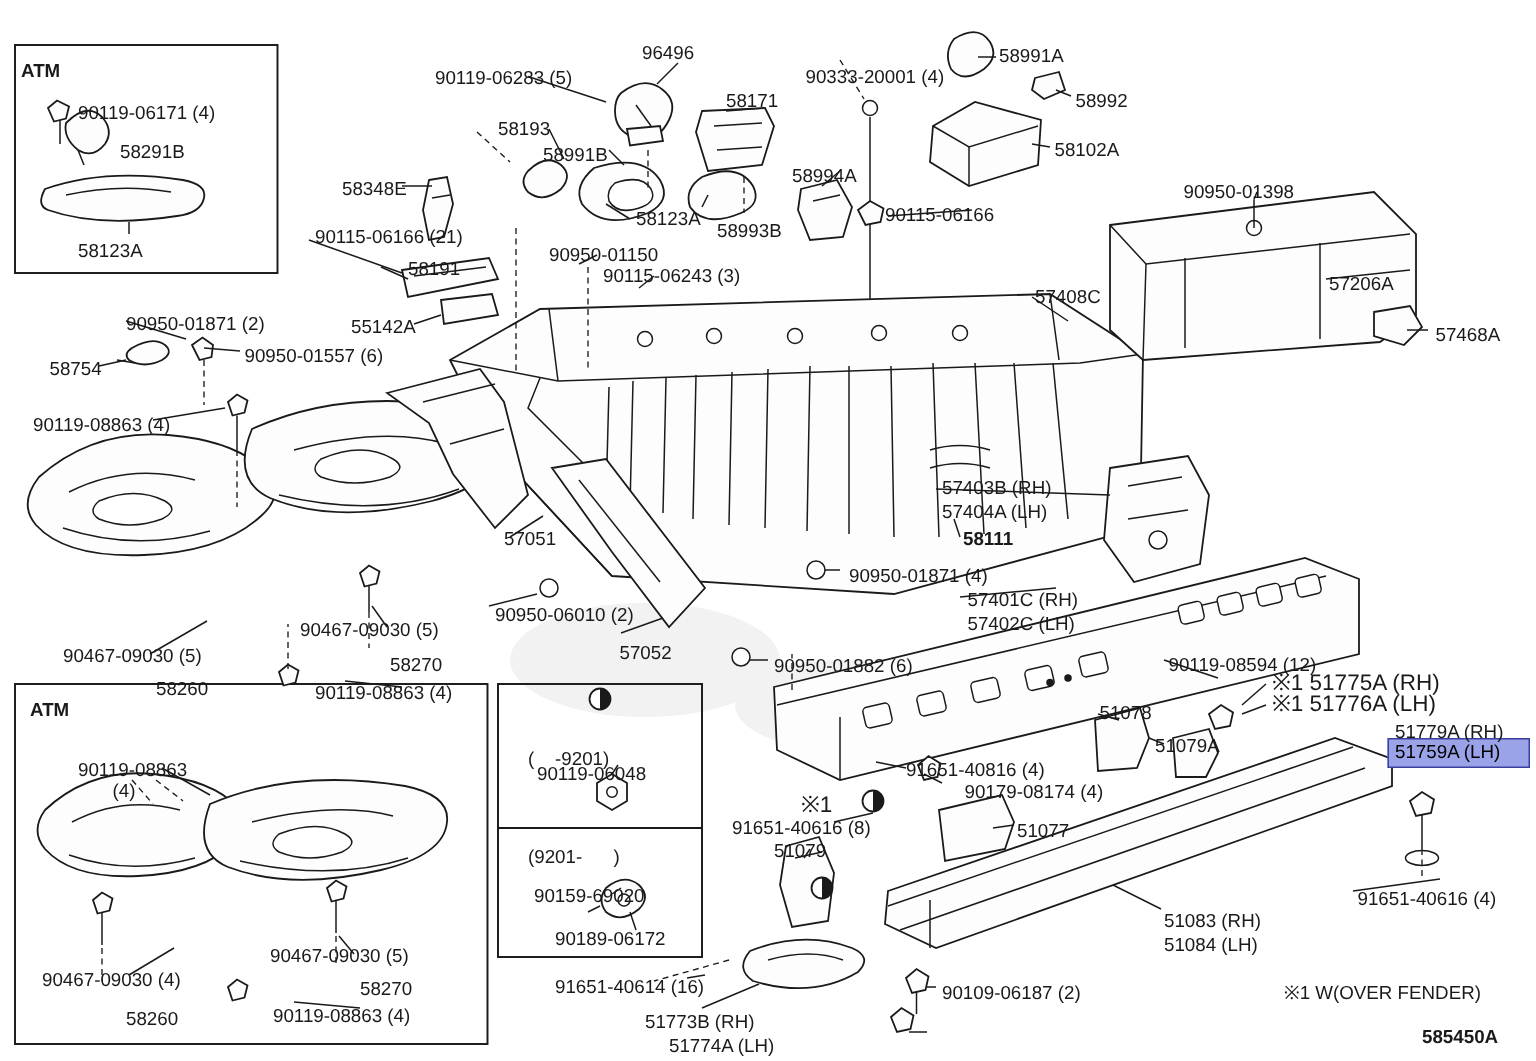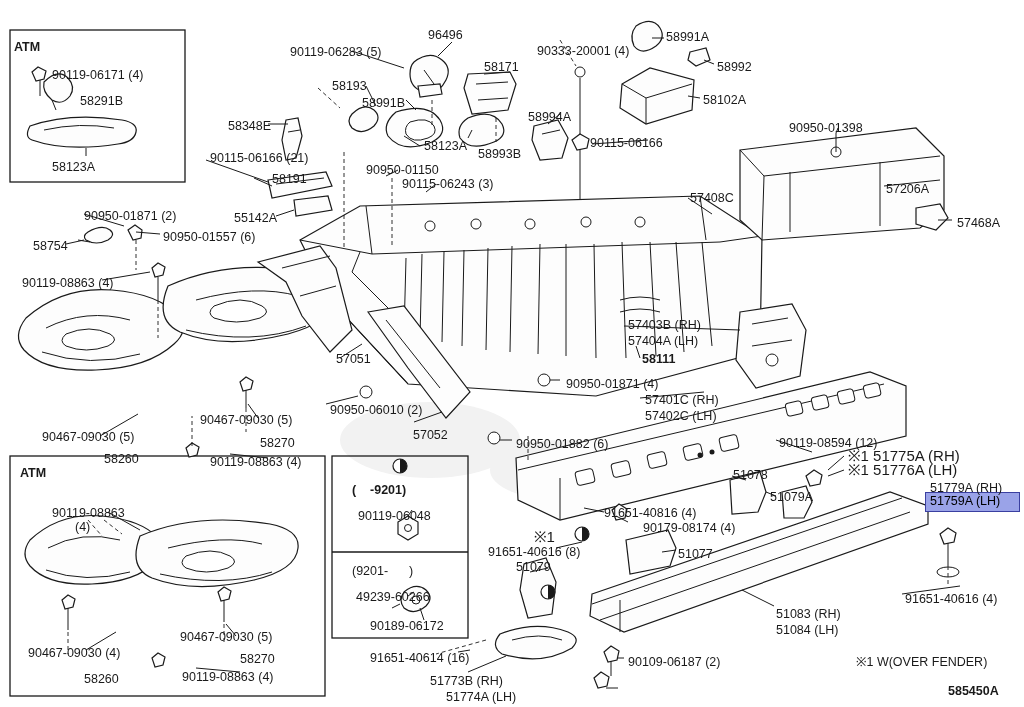--- a/index.html
+++ b/index.html
@@ -437,22 +437,22 @@
       <div class="lbl " style="left: 430px; top: 690px; margin-left: 16px;">51774A (LH)</div>
       <div class="lbl " style="left: 370px; top: 651px;">91651-40614 (16)</div>
       <div class="lbl b" style="left: 20px; top: 466px;">ATM</div>
       <div class="lbl " style="left: 52px; top: 506px;">90119-08863</div>
       <div class="lbl " style="left: 75px; top: 520px;">(4)</div>
       <div class="lbl " style="left: 28px; top: 646px;">90467-09030 (4)</div>
       <div class="lbl " style="left: 84px; top: 672px;">58260</div>
       <div class="lbl " style="left: 180px; top: 630px;">90467-09030 (5)</div>
       <div class="lbl " style="left: 240px; top: 652px;">58270</div>
       <div class="lbl " style="left: 182px; top: 670px;">90119-08863 (4)</div>
-      <div class="lbl " style="left: 352px; top: 483px; font-weight: bold;">(    -9201)</div>
+      <div class="lbl " style="left: 352px; top: 499px;">(    -9201)</div>
       <div class="lbl " style="left: 358px; top: 509px;">90119-06048</div>
       <div class="lbl " style="left: 352px; top: 564px;">(9201-      )</div>
-      <div class="lbl " style="left: 356px; top: 590px;">49239-60266</div>
+      <div class="lbl " style="left: 356px; top: 590px;">90159-69020</div>
       <div class="lbl " style="left: 370px; top: 619px;">90189-06172</div>
     </div>
 
   <div class="lbl" style="left:856px;top:655px;">※1 W(OVER FENDER)</div>
   <div class="lbl b" style="left:948px;top:684px;">585450A</div>
 </div>
 
 </body></html>

